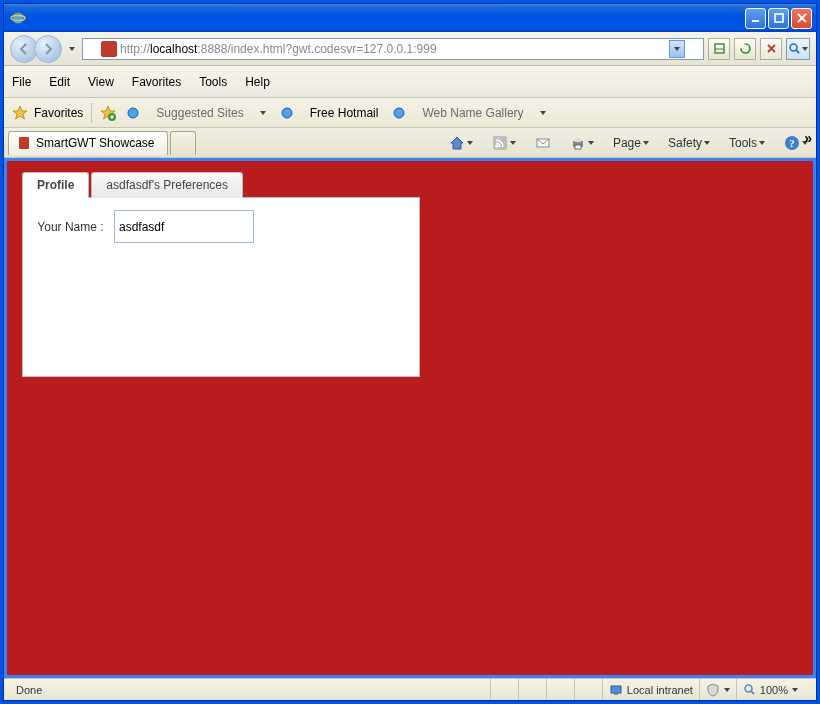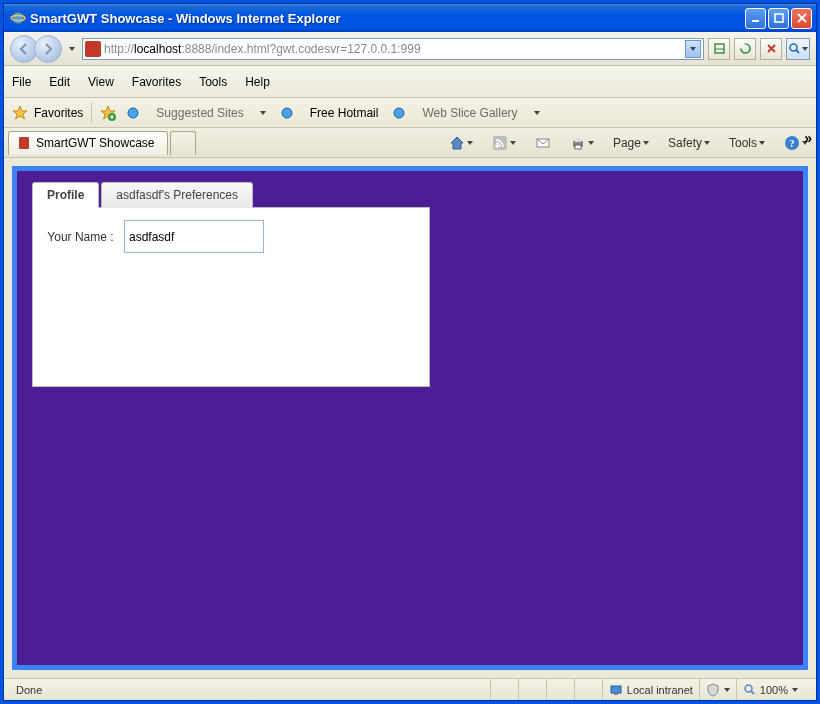--- a/index.html
+++ b/index.html
@@ -51,21 +51,21 @@
   width: 28px; height: 28px; border-radius: 50%;
   background: radial-gradient(circle at 35% 30%, #e8f0fa, #b8cde8 60%, #9cb8dc);
   border: 1px solid #9fb4d4;
   display: flex; align-items: center; justify-content: center;
 }
 .navbtn svg { width: 14px; height: 14px; }
 .navbtn + .navbtn { margin-left: -4px; }
 .nav-drop { width: 12px; height: 20px; display:flex;align-items:center;justify-content:center; }
 .address-bar {
   flex: 1; height: 22px; background: #fff; border: 1px solid #7f9db9;
-  display: flex; align-items: center; padding: 0 2px; gap: 3px;
+  display: flex; align-items: center; padding: 0 18px; gap: 3px;
 }
 .address-icon { width:16px; height:16px; background:#c0392b; border-radius:2px; }
 .address-text { flex:1; font-size:12px; color:#000; white-space:nowrap; overflow:hidden; }
 .address-text .gray { color:#8a8a8a; }
 .address-drop { width:16px; height:18px; background:linear-gradient(to bottom,#cfe3fb,#9cc1f0); border:1px solid #6b98d4; display:flex;align-items:center;justify-content:center;}
 .sqbtn {
   width: 22px; height: 22px; border:1px solid #b4b098;
   background: linear-gradient(to bottom,#fdfdf9,#e8e5d4);
   display:flex;align-items:center;justify-content:center;
 }
@@ -114,21 +114,21 @@
 }
 .docicon { width:14px;height:14px; }
 .tabbar .right {
   margin-left:auto; display:flex; align-items:center; gap:11px; font-size:12px; color:#333;
 }
 .toolbtn { display:flex;align-items:center;gap:2px; padding:2px 4px; }
 .toolbtn svg{width:16px;height:16px;}
 .chevron-overflow { position:absolute; right:4px; top:2px; font-weight:bold; font-size:14px;}
 
 .content {
-  flex:1; background:#4c1d95; border:5px solid #3b82f6; margin:8px;
+  flex:1; background:#b91c1c; border:3px solid #3b82f6; margin:0;
   position:relative; overflow:hidden;
 }
 .gwt-tabs {
   position:absolute; top:10px; left:15px;
 }
 .gwt-tabrow { display:flex; }
 .gwt-tab {
   padding:5px 14px; font-size:12px;
   background:linear-gradient(to bottom,#f8f8f8,#e8e8e8);
   border:1px solid #bcbcbc; border-bottom:none;
@@ -162,21 +162,20 @@
 </head>
 <body>
 
 <div class="window">
 
   <div class="titlebar">
     <svg class="ie-icon" viewBox="0 0 16 16">
         <circle cx="8" cy="8" r="6" fill="#4aa3e8" stroke="#1a5fa8"></circle>
         <ellipse cx="8" cy="8" rx="7" ry="2.5" fill="none" stroke="#f7c23c" stroke-width="1.4"></ellipse>
       </svg>
-    <span class="title">SmartGWT Showcase - Windows Internet Explorer</span>
     <span class="spacer"></span>
     <div class="winbtn min">
         <svg viewBox="0 0 12 12">
           <rect x="2" y="8" width="7" height="2" fill="#fff"></rect>
         </svg>
       </div>
     <div class="winbtn max">
         <svg viewBox="0 0 12 12">
           <rect x="2" y="2" width="8" height="8" fill="none" stroke="#fff" stroke-width="1.6"></rect>
         </svg>
@@ -267,21 +266,21 @@
     <div class="favlink" style="color:#000;">
       <svg width="14" height="14">
           <circle cx="7" cy="7" r="5" fill="#4aa3e8" stroke="#1a5fa8"></circle>
         </svg>
       <span>Free Hotmail</span>
     </div>
     <div class="favlink">
       <svg width="14" height="14">
           <circle cx="7" cy="7" r="5" fill="#4aa3e8" stroke="#1a5fa8"></circle>
         </svg>
-      <span>Web Slice Gallery</span>
+      <span>Web Name Gallery</span>
         <span class="tri-down"></span>
     </div>
   </div>
 
   <div class="tabbar">
     <div class="pagetab active">
       <svg class="docicon" viewBox="0 0 14 14">
           <rect x="2" y="1" width="10" height="12" fill="#c0392b" rx="1"></rect>
         </svg>
       <span>SmartGWT Showcase</span>

